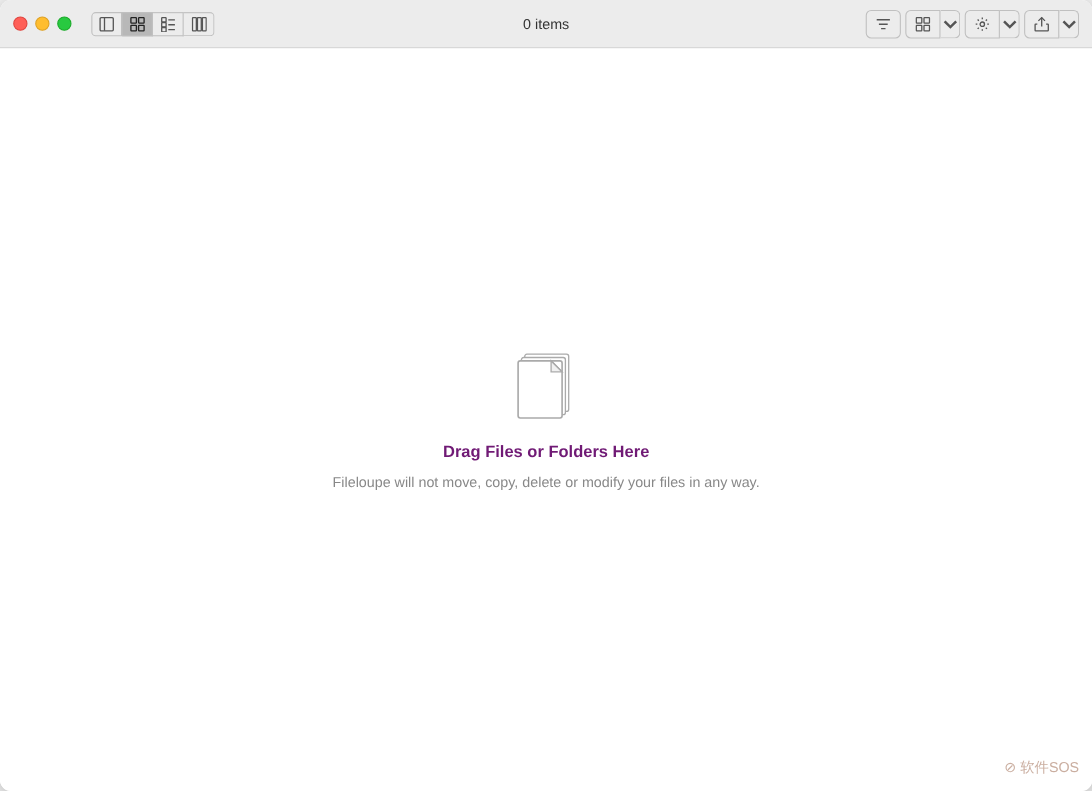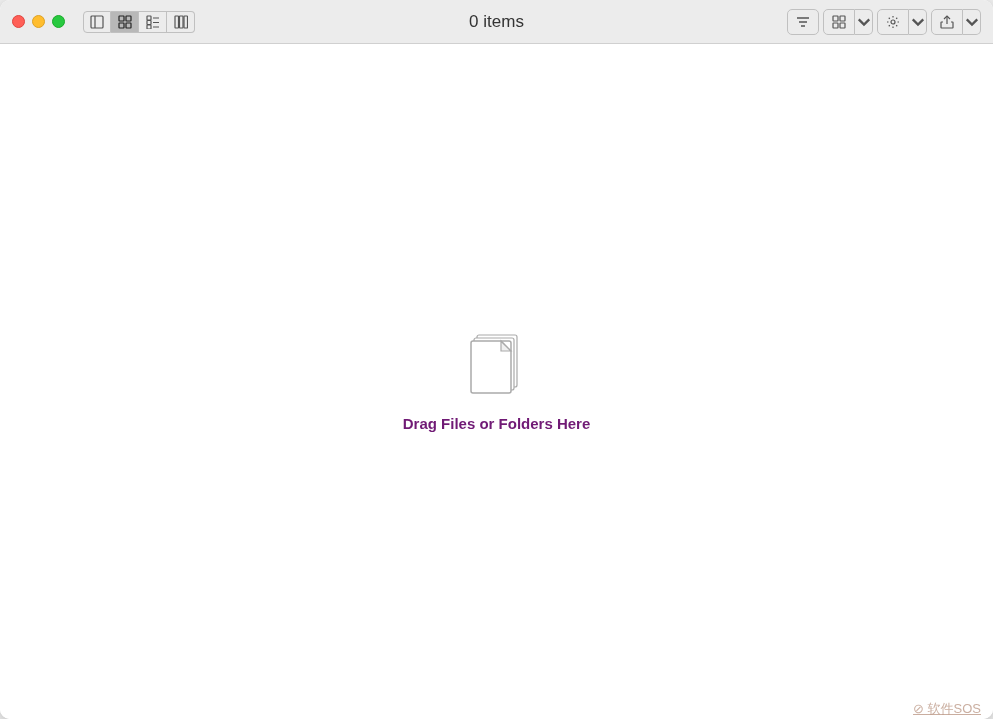--- a/index.html
+++ b/index.html
@@ -116,21 +116,21 @@
 
     .titlebar-center {
       position: absolute;
       left: 50%;
       transform: translateX(-50%);
       display: flex;
       align-items: center;
     }
 
     .items-label {
-      font-size: 17px;
+      font-size: 13px;
       color: #333;
       font-weight: 400;
     }
 
     .titlebar-right {
       margin-left: auto;
       display: flex;
       align-items: center;
       gap: 4px;
     }
@@ -192,26 +192,25 @@
     }
 
     .empty-state-subtitle {
       font-size: 13px;
       color: #888;
       font-weight: 400;
     }
 
     .watermark {
       position: absolute;
-      bottom: 1px;
+      bottom: 12px;
       right: 12px;
       font-size: 13px;
       color: rgba(180, 140, 120, 0.7);
       font-weight: 500;
-      text-decoration: underline;
     }
   </style>
 </head>
 <body>
 
 <div class="window">
 
   <div class="titlebar">
 
     <div class="titlebar-left">
@@ -329,19 +328,20 @@
 
         <rect x="7" y="7" width="40" height="52" rx="2" fill="white" stroke="#aaa" stroke-width="1.2"></rect>
 
         <rect x="4" y="10" width="40" height="52" rx="2" fill="white" stroke="#aaa" stroke-width="1.5"></rect>
 
         <path d="M34 10 L44 20 L34 20 Z" fill="#f0f0f0" stroke="#aaa" stroke-width="1.2"></path>
         <path d="M34 10 L44 20" stroke="#aaa" stroke-width="1.2"></path>
       </svg>
 
       <div class="empty-state-title">Drag Files or Folders Here</div>
+      <div class="empty-state-subtitle">Fileloupe will not move, copy, delete or modify your files in any way.</div>
     </div>
 
     <div class="watermark">⊘ 软件SOS</div>
 
   </div>
 
 </div>
 
 </body></html>

